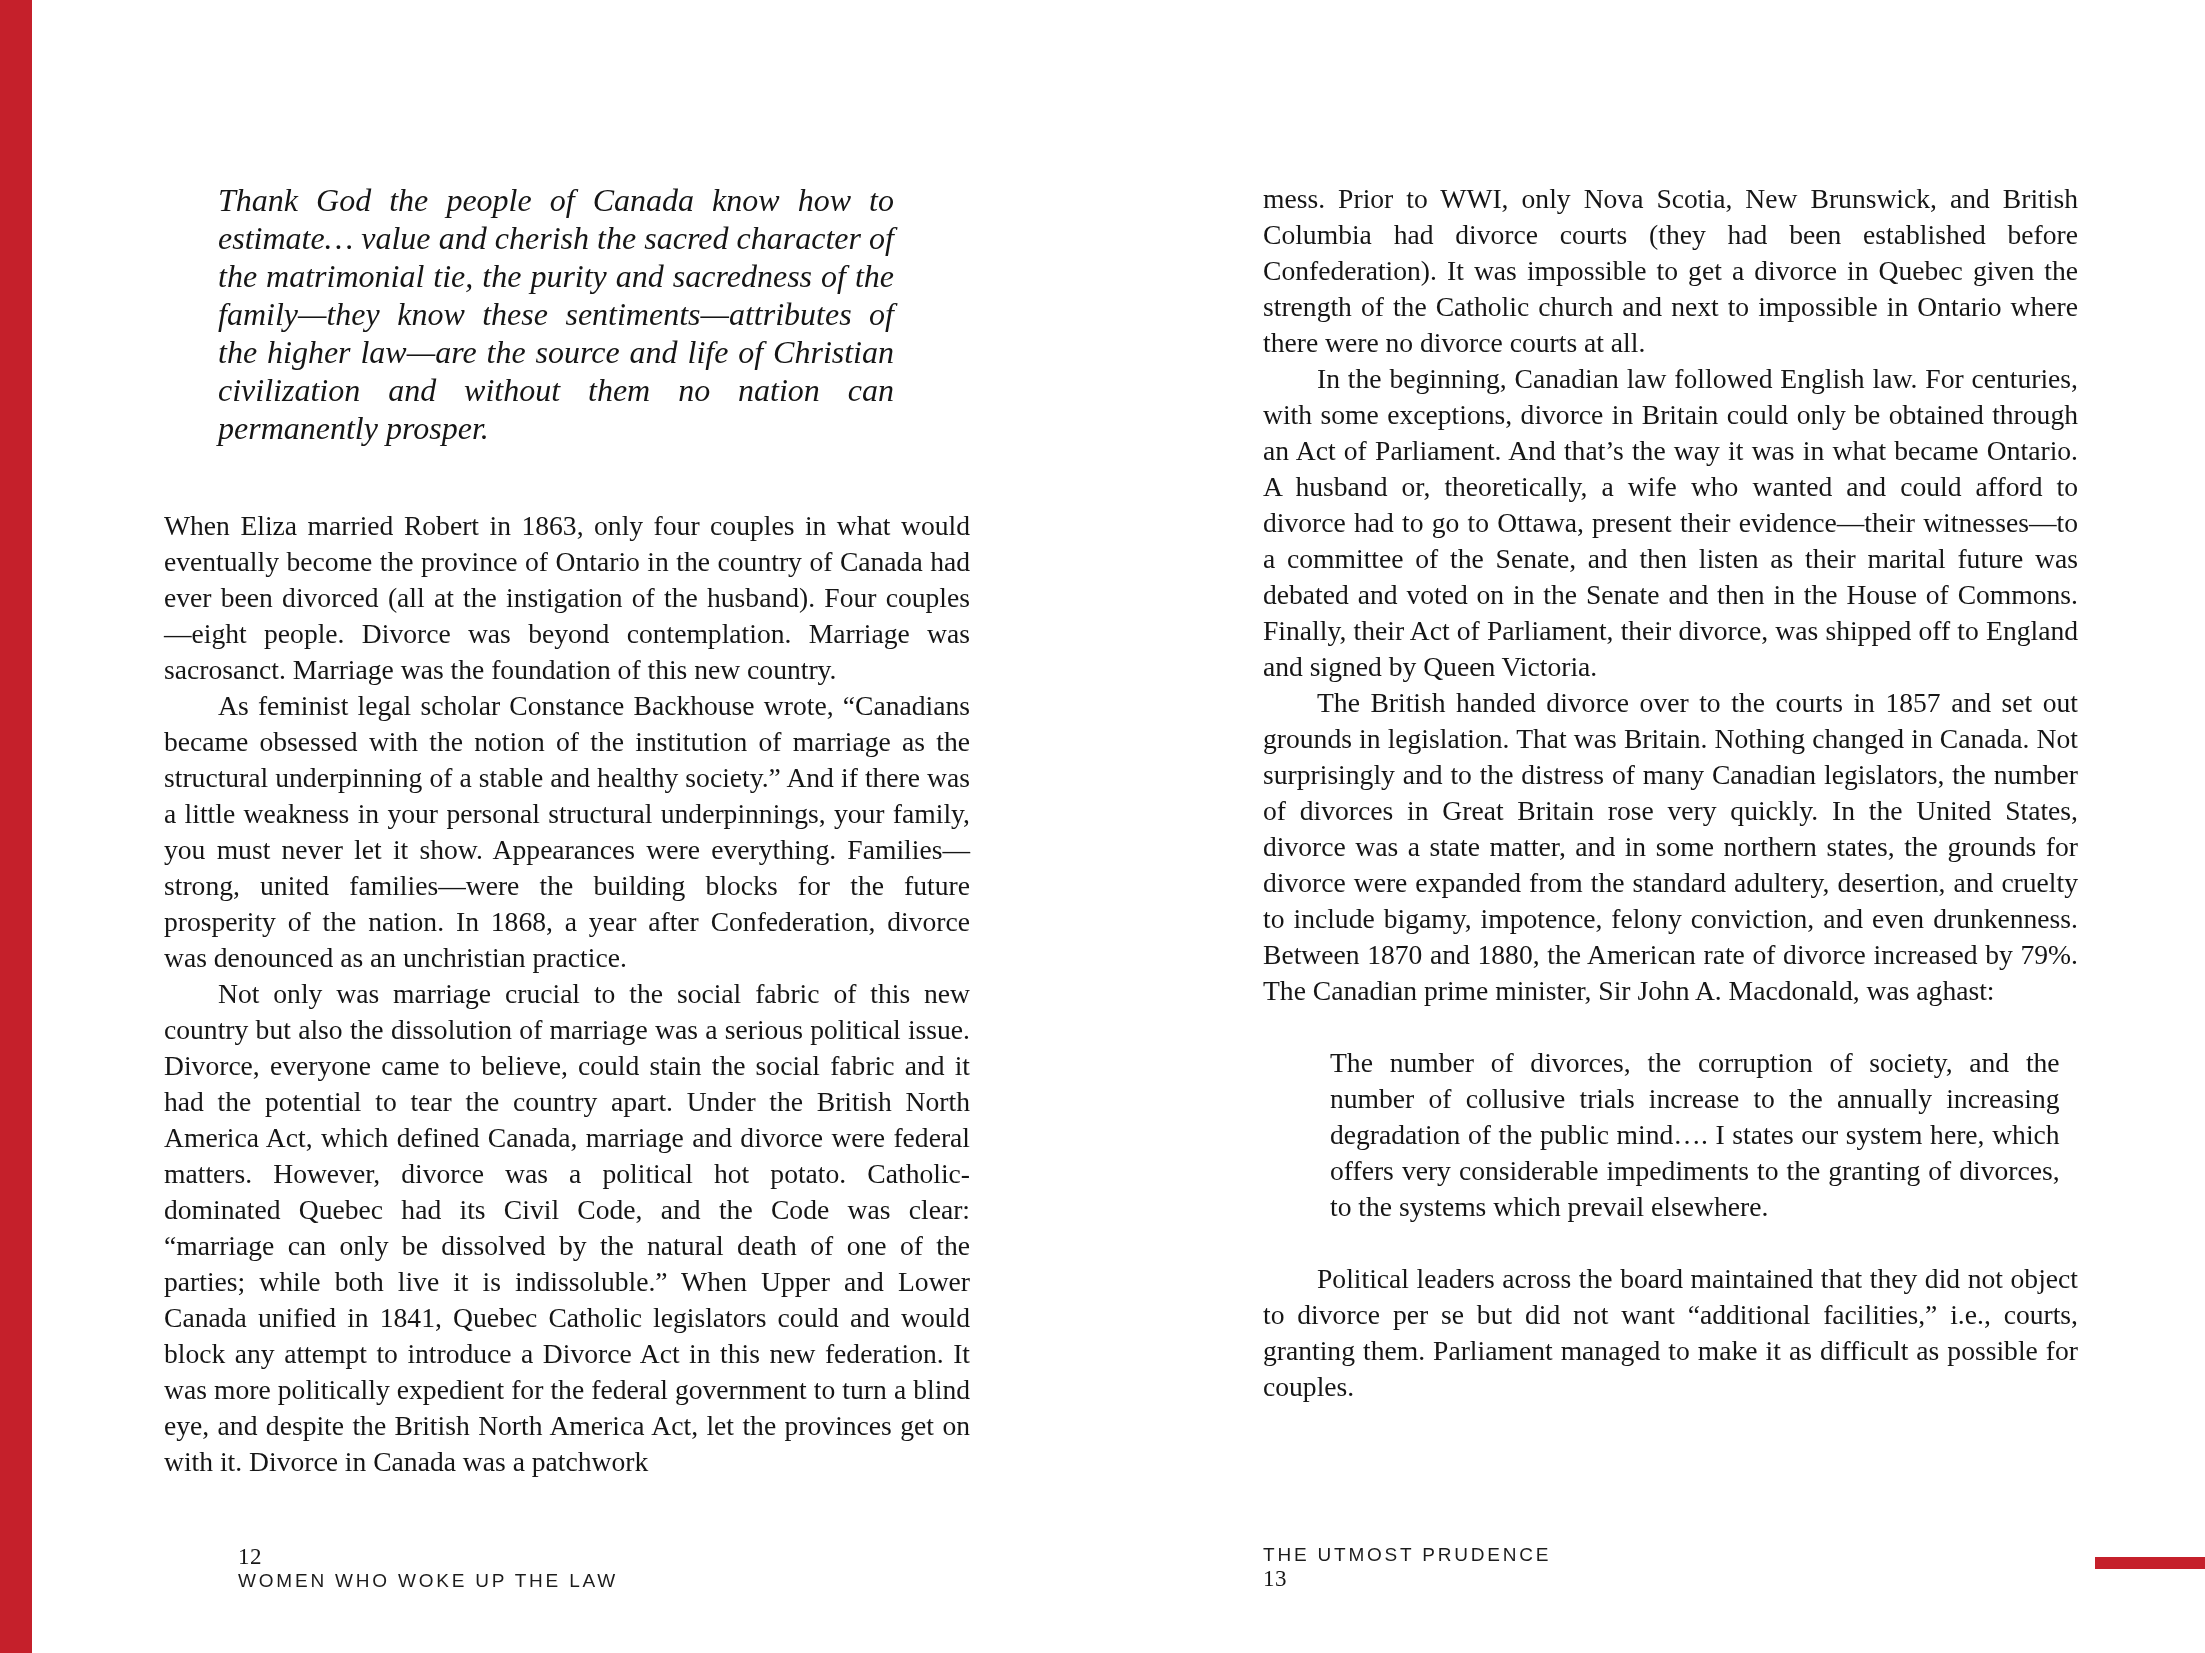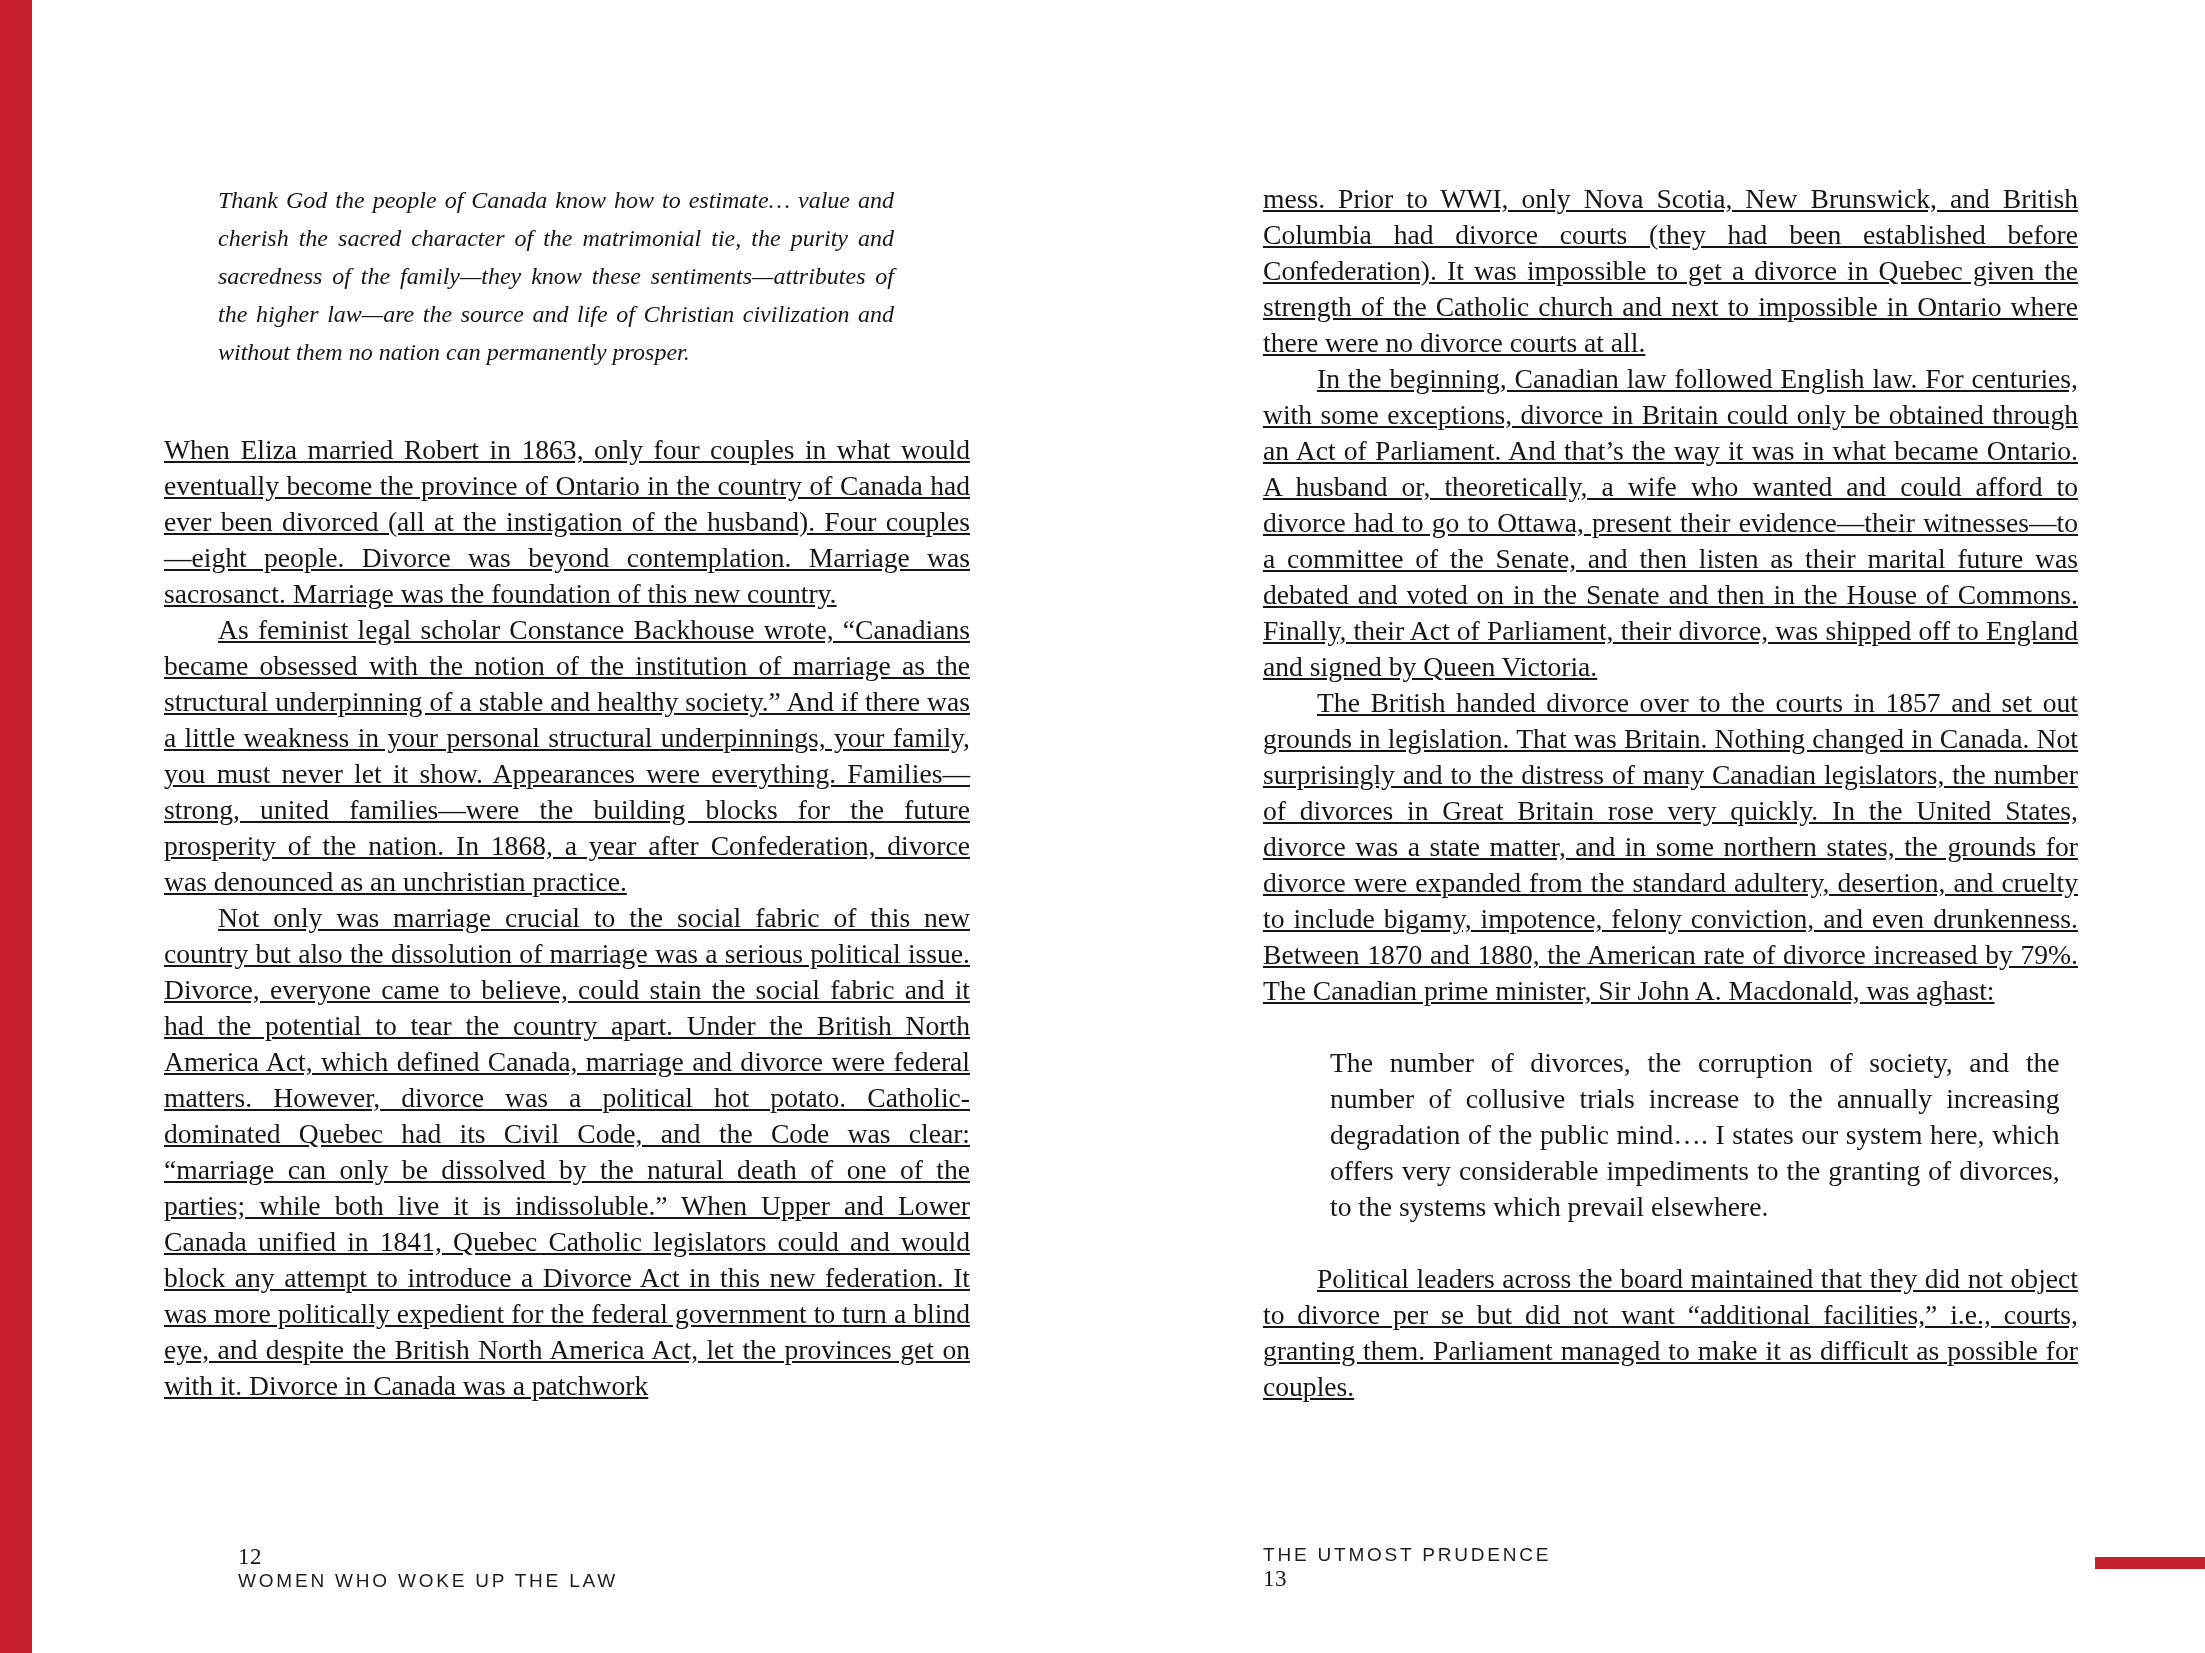--- a/index.html
+++ b/index.html
@@ -27,41 +27,41 @@
   
   .page { position: absolute; top: 0; height: 1654px; }
   .page-left  { left: 164px;  width: 806px; }
   .page-right { left: 1263px; width: 815px; }
 
   
   .epigraph {
     margin: 181px 0 0 54px;
     width: 676px;
     font-style: italic;
-    font-size: 24px;
+    font-size: 32px;
     line-height: 38px;
     text-align: justify;
   }
   .attribution {
     margin: 26px 0 0 54px;
     width: 676px;
     text-align: right;
     font-size: 27.6px;
     line-height: 37px;
   }
 
   
   .bodytext {
     font-size: 27.6px;
     line-height: 36px;
     text-align: justify;
   }
   .page-left .bodytext { margin-top: 61px; }
   .page-right .bodytext { margin-top: 181px; }
-  .bodytext p { margin: 0; text-decoration: underline; }
+  .bodytext p { margin: 0; }
   .bodytext p.indent { text-indent: 54px; }
 
   
   .blockquote {
     margin: 36px 18.4px 36px 67px;
     font-size: 27.6px;
     line-height: 36px;
     text-align: justify;
   }
 

